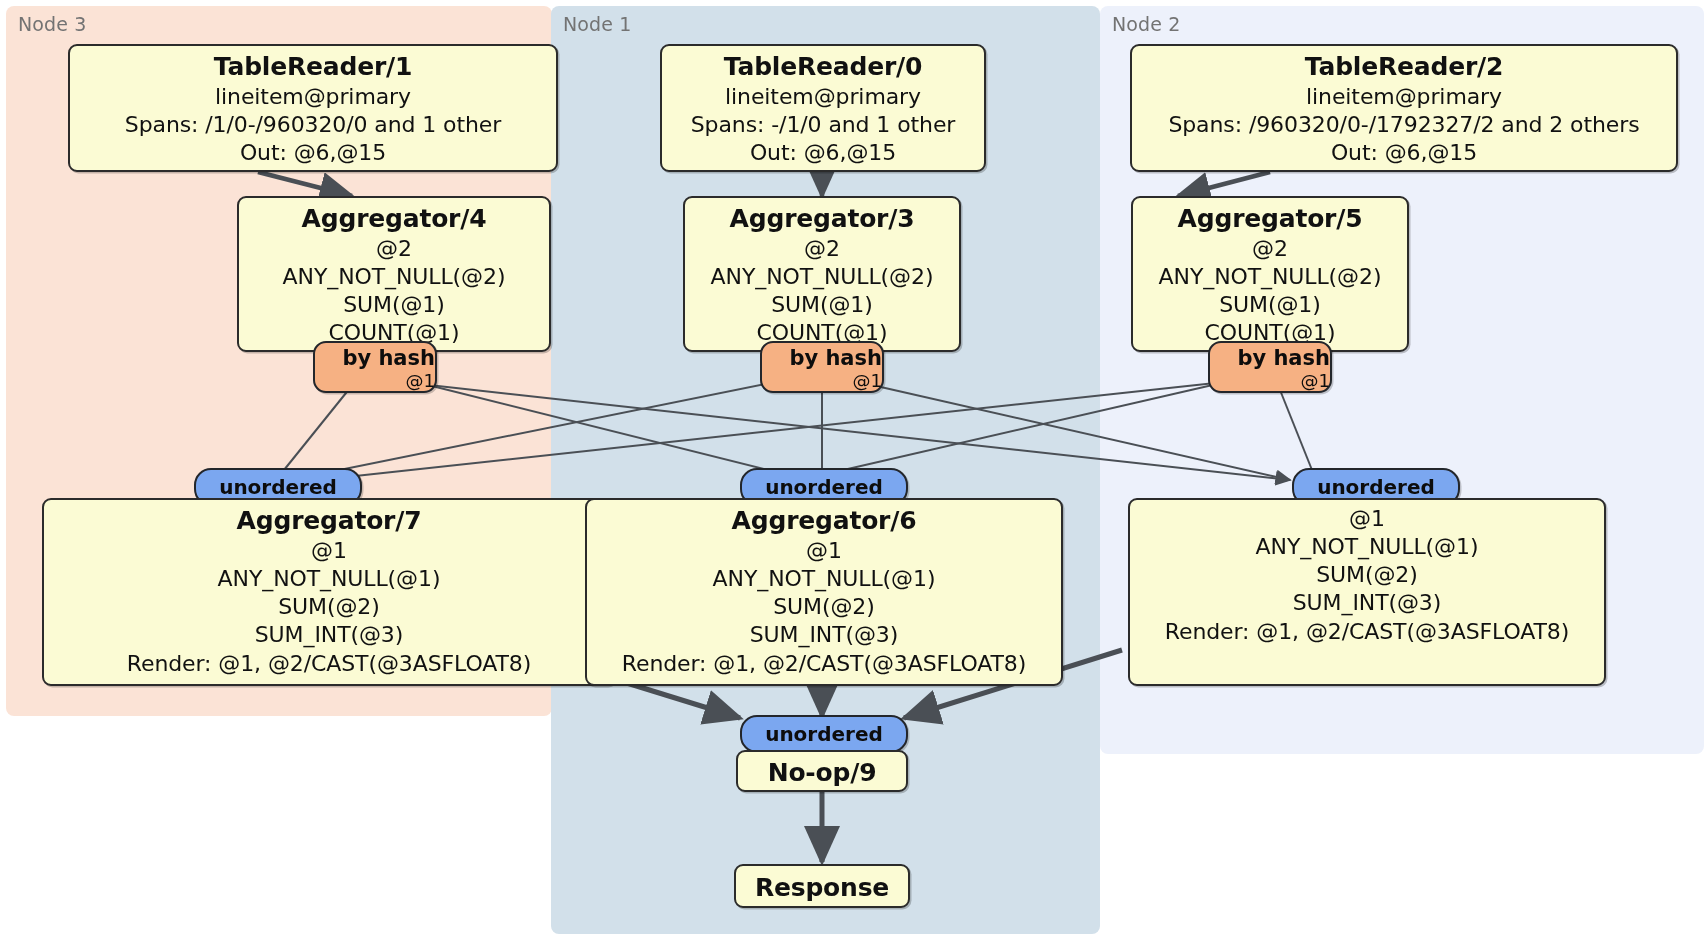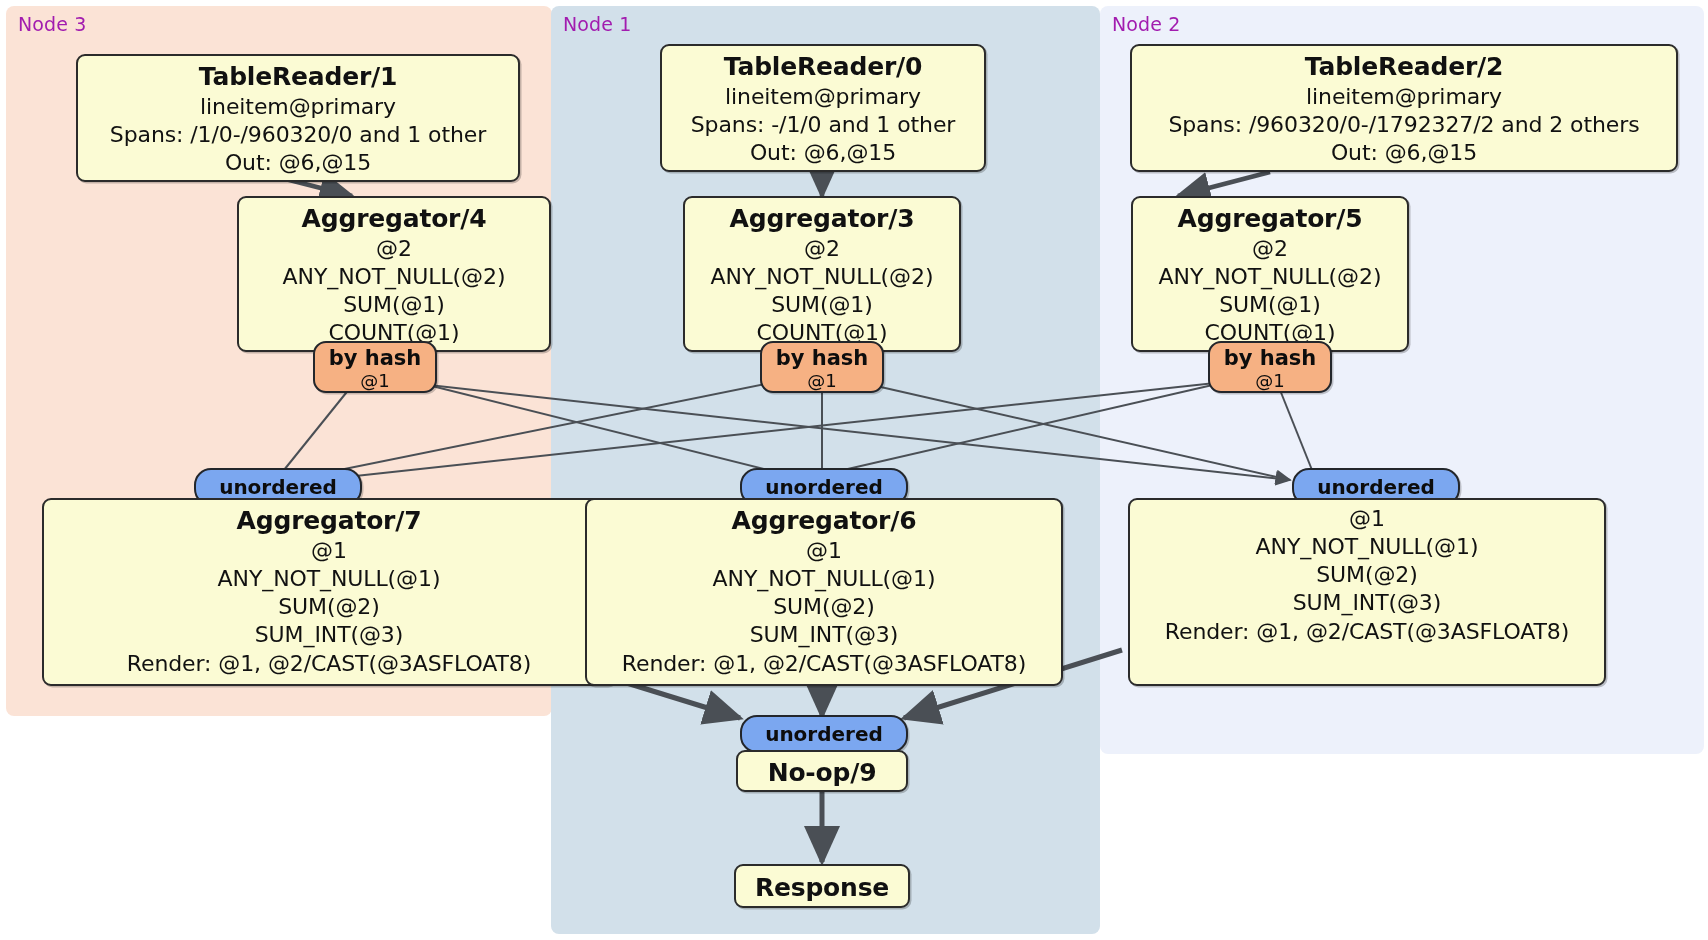--- a/index.html
+++ b/index.html
@@ -18,21 +18,21 @@
   
   .panel {
     position: absolute;
     border-radius: 8px;
   }
   .panel-label {
     position: absolute;
     left: 12px;
     top: 7px;
     font-size: 19px;
-    color: #a21caf;
+    color: #737373;
     letter-spacing: .1px;
     white-space: nowrap;
   }
   
   .box {
     position: absolute;
     box-sizing: border-box;
     background: #fbfbd4;
     border: 2.2px solid #2b2b2b;
     border-radius: 9px;
@@ -58,21 +58,21 @@
     display: flex;
     align-items: center;
     justify-content: center;
     padding-top: 4px;
   }
   
   .pill {
     position: absolute;
     box-sizing: border-box;
     border: 2.2px solid #23262b;
-    text-align: center;
+    text-align: right;
     color: #0d0d0d;
     line-height: 1.12;
     box-shadow: 1.5px 1.5px 0 rgba(0,0,0,.2);
   }
   .pill-hash {
     background: #f6b183;
     border-radius: 13px;
     padding-top: 4px;
   }
   .pill-hash .p1 {
@@ -160,21 +160,21 @@
       <path d="M520,650 L740,718" marker-end="url(#arrowThick)"></path>
       <path d="M822,676 L822,716" marker-end="url(#arrowThick)"></path>
       <path d="M1122,650 L904,718" marker-end="url(#arrowThick)"></path>
     </g>
 
     <g stroke="#4a4f55" stroke-width="5" fill="none">
       <path d="M822,790 L822,862" marker-end="url(#arrowThick)"></path>
     </g>
   </svg>
 
-  <div class="box" style="left:68px; top:54px; width:444px; height:128px;margin-left:8px;">
+  <div class="box" style="left:68px; top:44px; width:490px; height:128px;">
     <span class="ttl">TableReader/1</span>
     <span class="ln">lineitem@primary</span>
     <span class="ln">Spans: /1/0-/960320/0 and 1 other</span>
     <span class="ln">Out: @6,@15</span>
   </div>
 
   <div class="box" style="left:660px; top:44px; width:326px; height:128px;">
     <span class="ttl">TableReader/0</span>
     <span class="ln">lineitem@primary</span>
     <span class="ln">Spans: -/1/0 and 1 other</span>

